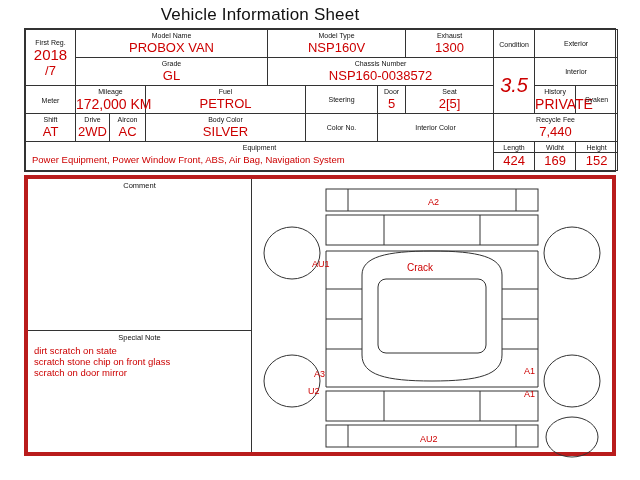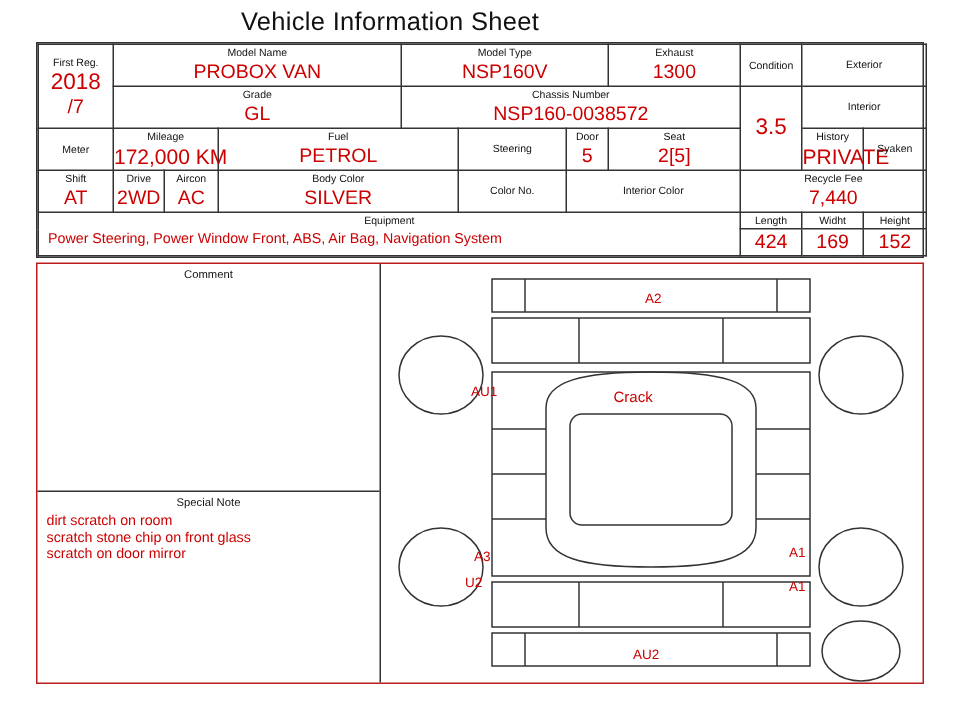--- a/index.html
+++ b/index.html
@@ -61,21 +61,22 @@
     padding: 0 0 1px 0;
     white-space: nowrap;
   }
   .val.small {
     font-size: 10px;
   }
   .val.tiny {
     font-size: 14px;
   }
   .val.big {
-    font-size: 15px;
+    font-size: 20px;
+    font-style: italic;
   }
   .cellstack {
     display: block;
   }
   .equipline {
     font-size: 9.5px;
     color: #cc0000;
     text-align: left;
     padding: 2px 0 2px 6px;
     white-space: nowrap;
@@ -84,21 +85,21 @@
     font-size: 15px;
     line-height: 15px;
   }
   
   .lower {
     position: absolute;
     left: 24px;
     top: 175px;
     width: 592px;
     height: 281px;
-    border: 1px solid #b91c1c;
+    border: 4px solid #b91c1c;
     box-sizing: border-box;
     display: flex;
   }
   .comment-col {
     width: 229px;
     box-sizing: border-box;
     border-right: 1px solid #333;
     display: flex;
     flex-direction: column;
   }
@@ -281,21 +282,21 @@
         </td>
         <td colspan="3">
           <span class="lbl cellstack">Recycle Fee</span>
           <span class="val cellstack">7,440</span>
         </td>
       </tr>
 
       <tr>
         <td colspan="11" rowspan="2" style="text-align:left; vertical-align:top;">
           <span class="lbl cellstack" style="text-align:center; display:block;">Equipment</span>
-          <span class="equipline cellstack">Power Steering, Power Window  Front, ABS, Air Bag, Navigation System</span>
+          <span class="equipline cellstack">Power Equipment, Power Window  Front, ABS, Air Bag, Navigation System</span>
         </td>
         <td>
           <span class="lbl cellstack">Length</span>
         </td>
         <td>
           <span class="lbl cellstack">Widht</span>
         </td>
         <td>
           <span class="lbl cellstack">Height</span>
         </td>
@@ -317,21 +318,21 @@
 
   <div class="lower">
 
     <div class="comment-col">
       <div class="comment-box">
         <div class="boxhead">Comment</div>
         <div class="notelines"></div>
       </div>
       <div class="note-box">
         <div class="boxhead">Special Note</div>
-        <div class="notelines">dirt scratch on room</div>
+        <div class="notelines">dirt scratch on state</div>
         <div class="notelines" style="padding-top:0;">scratch stone chip on front glass</div>
         <div class="notelines" style="padding-top:0;">scratch on door mirror</div>
       </div>
     </div>
 
     <div class="diagram-col">
       <svg class="car" width="360" height="279" viewBox="0 0 360 279">
         <g fill="none" stroke="#333" stroke-width="1">
 
           <rect x="74" y="10" width="212" height="22"></rect>

